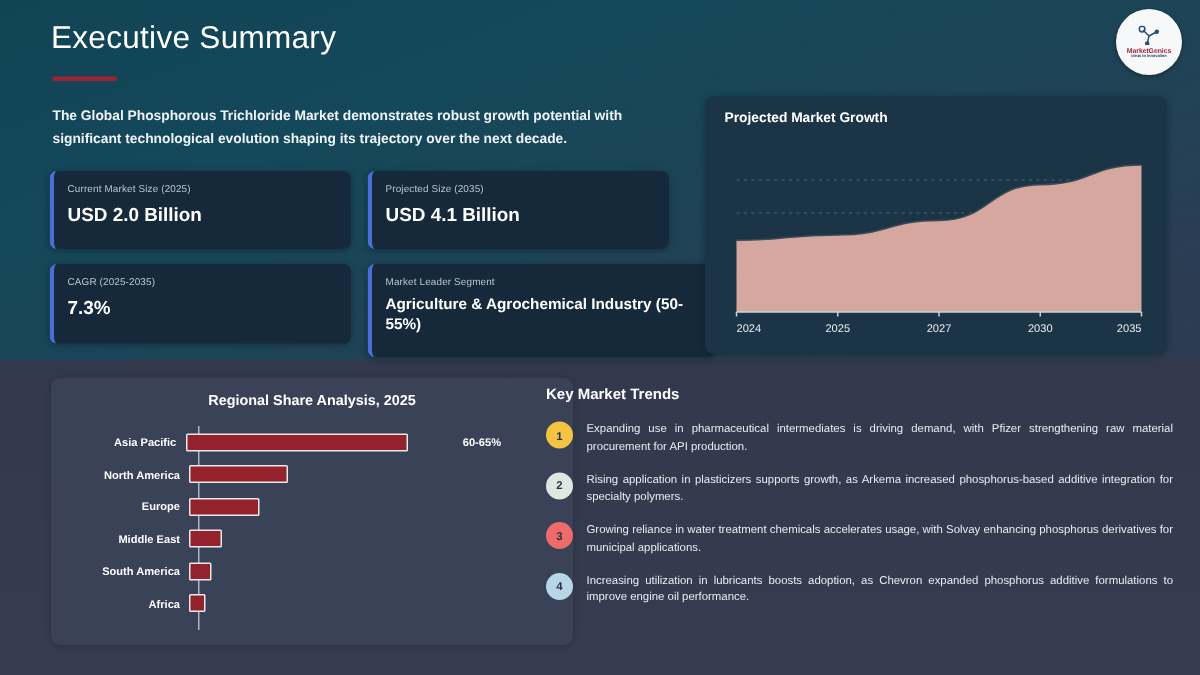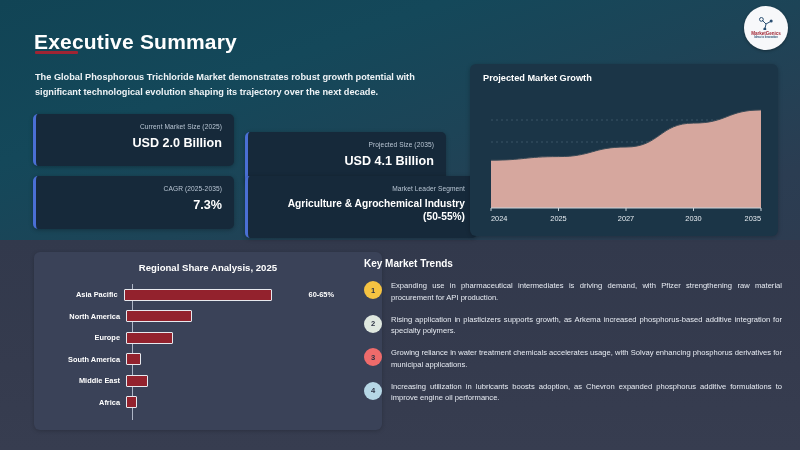--- a/index.html
+++ b/index.html
@@ -15,22 +15,22 @@
     color: #ffffff;
   }
   
   .lower-band {
     position: absolute; left: 0; top: 240px; width: 800px; height: 210px;
     background: linear-gradient(180deg, #32394c 0%, #353b4e 60%, #373d50 100%);
   }
 
   
   .title {
-    position: absolute; left: 34px; top: 30px;
-    font-size: 21px; font-weight: bold; letter-spacing: .2px;
+    position: absolute; left: 34px; top: 14px;
+    font-size: 21px; font-weight: normal; letter-spacing: .2px;
     color: #ffffff;
   }
   .title-rule {
     position: absolute; left: 35px; top: 51px;
     width: 43px; height: 3px; background: #9f2433; border-radius: 1px;
   }
   .subtitle {
     position: absolute; left: 35px; top: 70px; width: 410px;
     font-size: 9.2px; font-weight: bold; line-height: 1.62; color: #eef3f6;
   }
@@ -51,32 +51,31 @@
   .logo-tag {
     font-size: 2.7px; font-weight: bold; color: #2a4f72; letter-spacing: -.05px;
   }
 
   
   .kpi {
     position: absolute;
     background: #16293a;
     border-radius: 5px;
     border-left: 3px solid #4a6fd4;
-    padding: 9px 12px 8px 29px;
+    padding: 9px 12px 8px 9px;
     box-shadow: 0 1px 4px rgba(0,0,0,.28);
-    text-align: right;
   }
   .kpi-label { font-size: 6.6px; color: #b9c6d4; letter-spacing: .1px; }
   .kpi-value {
     font-size: 12.6px; font-weight: bold; color: #ffffff;
     margin-top: 5px; line-height: 1.28;
   }
   .kpi-value.small { font-size: 10.2px; }
   #kpi-0 { left: 33px;  top: 114px; width: 201px; height: 52px; }
-  #kpi-1 { left: 245px; top: 132px; width: 201px; height: 52px; }
+  #kpi-1 { left: 245px; top: 114px; width: 201px; height: 52px; }
   #kpi-2 { left: 33px;  top: 176px; width: 201px; height: 53px; }
   #kpi-3 { left: 245px; top: 176px; width: 232px; height: 62px; }
 
   
   .growth-panel {
     position: absolute; left: 470px; top: 64px;
     width: 308px; height: 172px;
     background: #1b3547; border-radius: 6px;
     box-shadow: 0 1px 4px rgba(0,0,0,.25);
   }
@@ -228,29 +227,29 @@
             <div class="bar-fill" style="width: 66.304px; background: rgb(147, 34, 45);"></div>
           </div>
         </div>
         <div class="bar-row">
           <div class="bar-name">Europe</div>
           <div class="bar-track">
             <div class="bar-fill" style="width: 47.36px; background: rgb(147, 34, 45);"></div>
           </div>
         </div>
         <div class="bar-row">
+          <div class="bar-name">Middle East</div>
+          <div class="bar-track">
+            <div class="bar-fill" style="width: 22.496px; background: rgb(147, 34, 45);"></div>
+          </div>
+        </div>
+        <div class="bar-row">
           <div class="bar-name">South America</div>
           <div class="bar-track">
             <div class="bar-fill" style="width: 15.392px; background: rgb(147, 34, 45);"></div>
-          </div>
-        </div>
-        <div class="bar-row">
-          <div class="bar-name">Middle East</div>
-          <div class="bar-track">
-            <div class="bar-fill" style="width: 22.496px; background: rgb(147, 34, 45);"></div>
           </div>
         </div>
         <div class="bar-row">
           <div class="bar-name">Africa</div>
           <div class="bar-track">
             <div class="bar-fill" style="width: 10.656px; background: rgb(147, 34, 45);"></div>
           </div>
         </div>
       </div>
   </div>

